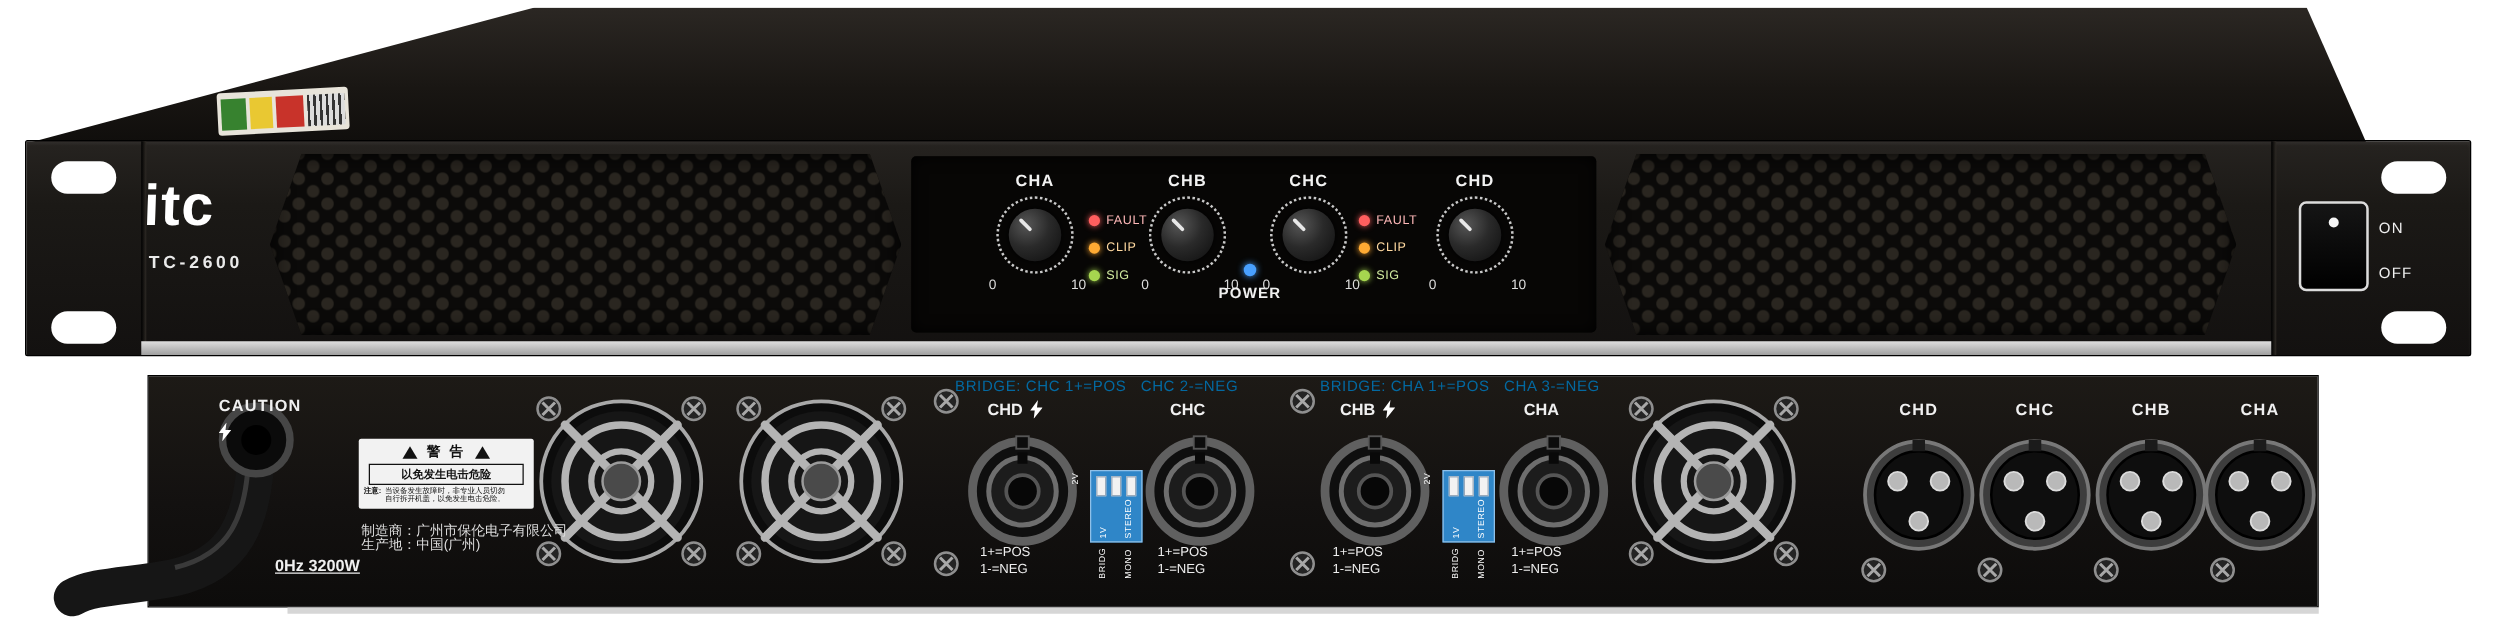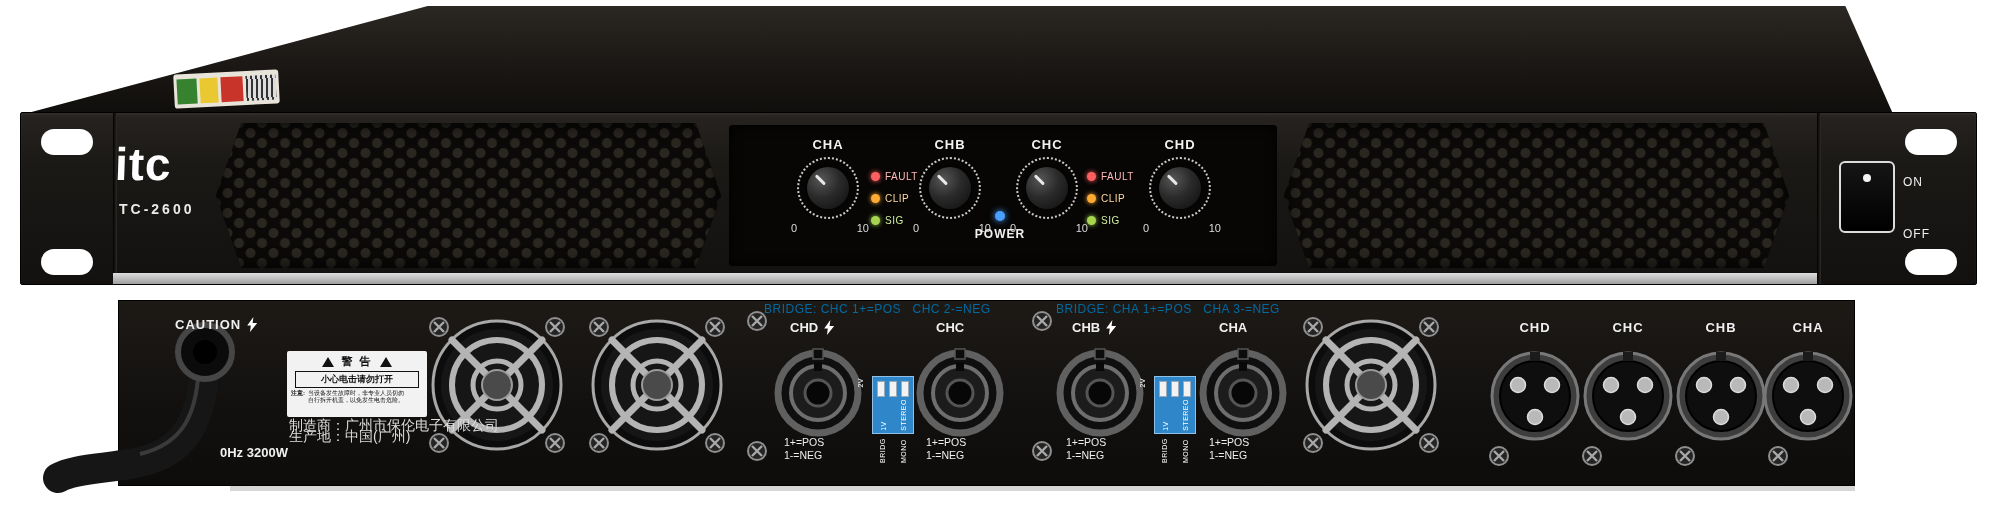--- a/index.html
+++ b/index.html
@@ -68,36 +68,36 @@
   .bottom-strip { position:absolute; left:92px; top:160px; width:1704px; height:11px;
     background:linear-gradient(180deg,#dedede,#9f9f9f); }
 
   
   .rear-face { position:absolute; left:118px; top:300px; width:1737px; height:186px;
     background:linear-gradient(180deg,#1d1a16 0%,#131110 55%,#0d0c0b 100%); border:1px solid #000; }
   .rear-strip { position:absolute; left:230px; top:486px; width:1625px; height:5px; background:#d6d6d6; }
   .hw { position:absolute; left:0; top:0; }
 
   .r-text { position:absolute; color:#f0f0f0; }
-  .caution { display:flex; gap:6px; font-size:13px; letter-spacing:1px; font-weight:bold; }
+  .caution { display:flex; gap:6px; font-size:13px; letter-spacing:1px; font-weight:bold;flex-direction:column; }
   .bolt { display:inline-block; width:10px; height:15px; background:#fff;
     clip-path:polygon(62% 0,0 56%,36% 56%,28% 100%,100% 40%,54% 40%); }
-  .rating { font-size:13px; font-weight:bold; }
-
-  .warning-label { position:absolute; left:287px; top:351px; width:140px; height:66px;
+  .rating { font-size:13px; font-weight:bold;text-decoration:underline; }
+
+  .warning-label { position:absolute; left:287px; top:351px; width:140px; height:56px;
     background:#f2f2f2; color:#111; border-radius:2px; padding:3px 4px; }
   .wl-head { display:flex; align-items:center; justify-content:center; gap:7px;
     font-size:11px; font-weight:bold; letter-spacing:2px; }
   .wl-tri { width:0; height:0; border-left:6px solid transparent; border-right:6px solid transparent;
     border-bottom:10px solid #111; }
   .wl-main { margin:2px auto 0; width:94%; border:1px solid #111; font-size:9px; text-align:center;
     font-weight:bold; padding:1px 0; }
   .wl-note { display:flex; gap:3px; margin-top:2px; font-size:6px; line-height:7px; }
   .wl-note-label { font-weight:bold; }
-  .maker { font-size:14px; line-height:11px; color:#ddd; }
+  .maker { font-size:11px; line-height:11px; color:#ddd; }
 
   .bridge-header { font-size:12px; letter-spacing:0.5px; color:#0369a1; white-space:pre; }
   .spk-label { display:flex; align-items:center; gap:6px; font-size:13px; font-weight:bold; }
   .pin-label { font-size:10.5px; line-height:13px; color:#eee; }
   .pin-label span { display:block; }
 
   .dip { position:absolute; width:42px; height:58px; background:#2f86c8; border:1px solid #8fc0e8; }
   .dip-handles { display:flex; gap:4px; justify-content:center; padding-top:4px; }
   .dip-handle { width:8px; height:16px; background:#f2f2f2; border:1px solid #9ab; }
   .dip-inner-labels { display:flex; justify-content:space-around; margin-top:2px; }
@@ -216,21 +216,21 @@
           <span class="kmin">0</span>
           <span class="kmax">10</span>
         </div>
       </div>
     </div>
 
     <div class="power-switch">
       <div class="switch-pip"></div>
     </div>
     <div class="sw-label" style="top:62px;">ON</div>
-    <div class="sw-label" style="top:114px;">OFF</div>
+    <div class="sw-label" style="top:98px;">OFF</div>
 
     <div class="bottom-strip"></div>
   </div>
 
   <div class="rear-face"></div>
   <div class="rear-strip"></div>
 
   <svg class="hw" width="2000" height="507" viewBox="0 0 2000 507">
     <defs>
       <g id="screw">
@@ -300,21 +300,21 @@
     <span class="bolt"></span>
   </div>
   <div class="r-text rating" style="left:220px;top:445px;">0Hz 3200W</div>
 
   <div class="warning-label">
     <div class="wl-head">
       <span class="wl-tri"></span>
       <span>警 告</span>
       <span class="wl-tri"></span>
     </div>
-    <div class="wl-main">小心电击请勿打开</div>
+    <div class="wl-main">以免发生电击危险</div>
     <div class="wl-note">
       <span class="wl-note-label">注意:</span>
       <span>
         <span style="display:block;">当设备发生故障时，非专业人员切勿</span>
         <span style="display:block;">自行拆开机盖，以免发生电击危险。</span>
       </span>
     </div>
   </div>
   <div class="r-text maker" style="left:289px;top:420px;">
     <span style="display:block;">制造商：广州市保伦电子有限公司</span>

